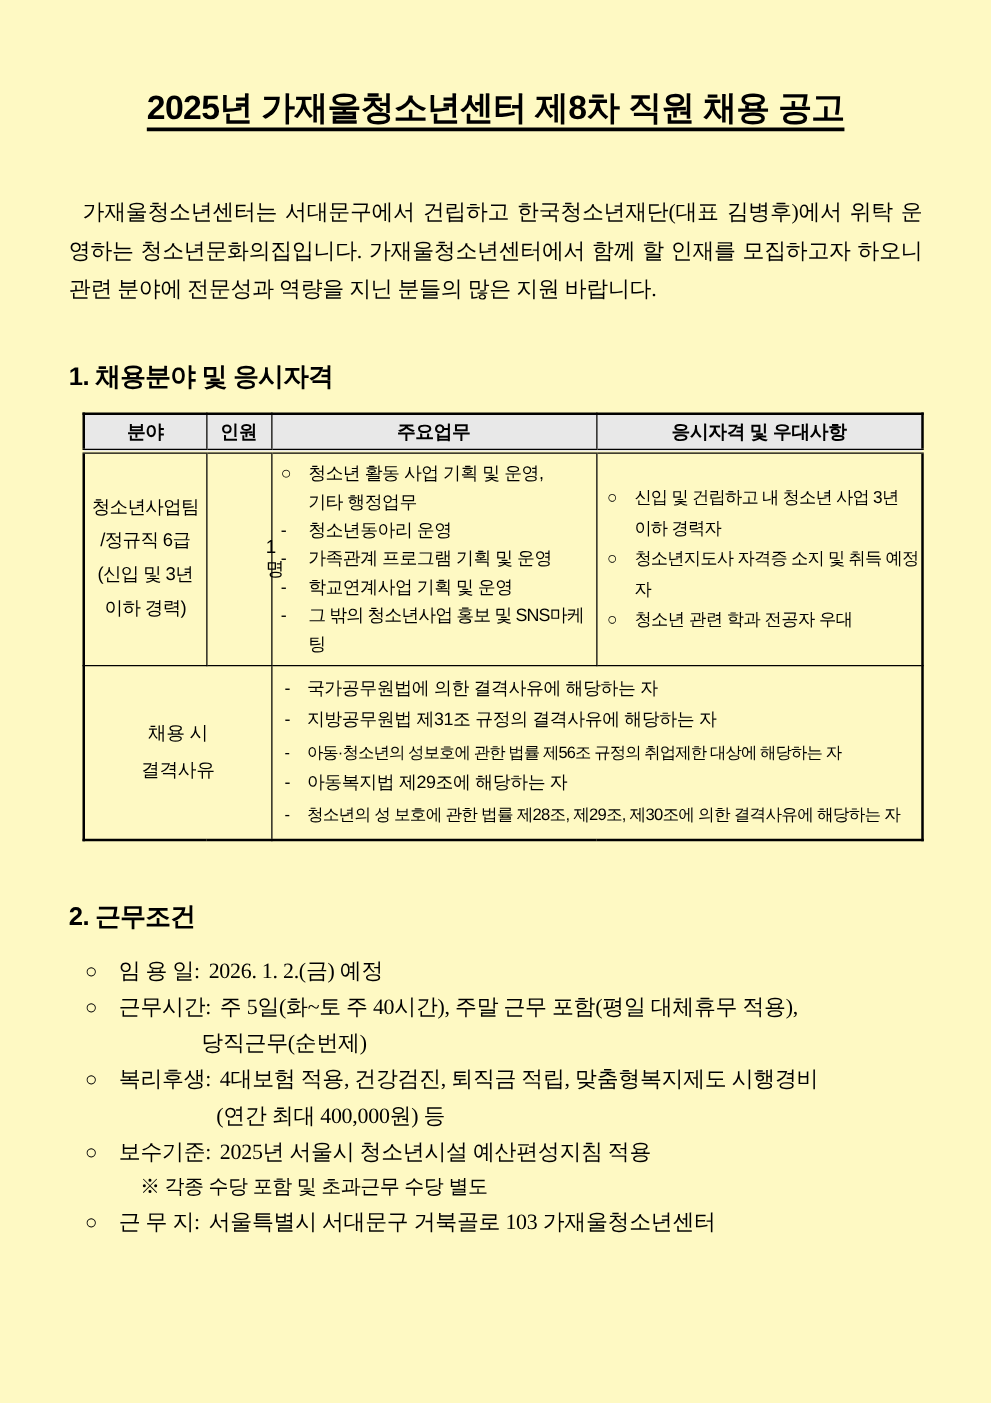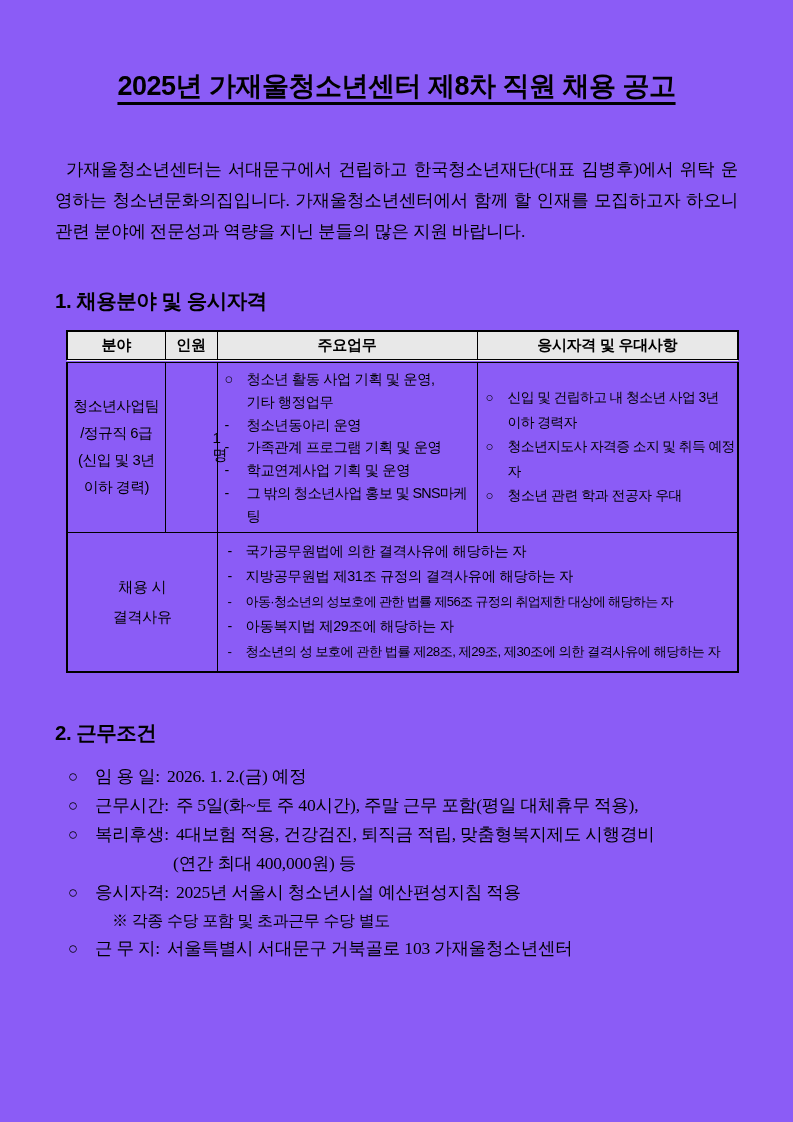--- a/index.html
+++ b/index.html
@@ -1,18 +1,18 @@
 <!DOCTYPE html>
 <html><head>
 <meta charset="utf-8">
 <style>
   * { box-sizing: border-box; }
   html, body { margin: 0; padding: 0; background: #9e9e9e; }
   .page {
-    width: 793px; height: 1122px; margin: 0 auto; background: #8b5cf6;
+    width: 793px; height: 1122px; margin: 0 auto; background: #fef9c3;
     position: relative; overflow: hidden; color: #000;
     padding: 68px 55px 0 55px;
     font-family: "Liberation Serif", serif;
   }
   
   .doc-title {
     text-align: center;
     font-family: "Liberation Sans", sans-serif;
     font-weight: 800; font-size: 27px; letter-spacing: -0.5px;
     color: #000;
@@ -229,27 +229,28 @@
   </table>
 
   <div class="sec-heading sec2-heading">2. 근무조건</div>
 
   <div class="wc-list">
     <div class="wc-item">
       <span class="mk2">○</span><span class="lbl">임 용 일:</span><span class="val">2026. 1. 2.(금) 예정</span>
     </div>
     <div class="wc-item">
       <span class="mk2">○</span><span class="lbl">근무시간:</span><span class="val">주 5일(화~토 주 40시간), 주말 근무 포함(평일 대체휴무 적용),</span>
+      <div class="wc-cont">당직근무(순번제)</div>
     </div>
     <div class="wc-item">
       <span class="mk2">○</span><span class="lbl">복리후생:</span><span class="val">4대보험 적용, 건강검진, 퇴직금 적립, 맞춤형복지제도 시행경비</span>
       <div class="wc-cont alt">(연간 최대 400,000원) 등</div>
     </div>
     <div class="wc-item">
-      <span class="mk2">○</span><span class="lbl">응시자격:</span><span class="val">2025년 서울시 청소년시설 예산편성지침 적용</span>
+      <span class="mk2">○</span><span class="lbl">보수기준:</span><span class="val">2025년 서울시 청소년시설 예산편성지침 적용</span>
       <div class="wc-note">※ 각종 수당 포함 및 초과근무 수당 별도</div>
     </div>
     <div class="wc-item">
       <span class="mk2">○</span><span class="lbl">근 무 지:</span><span class="val">서울특별시 서대문구 거북골로 103 가재울청소년센터</span>
     </div>
   </div>
 
 </div>
 
 </body></html>

